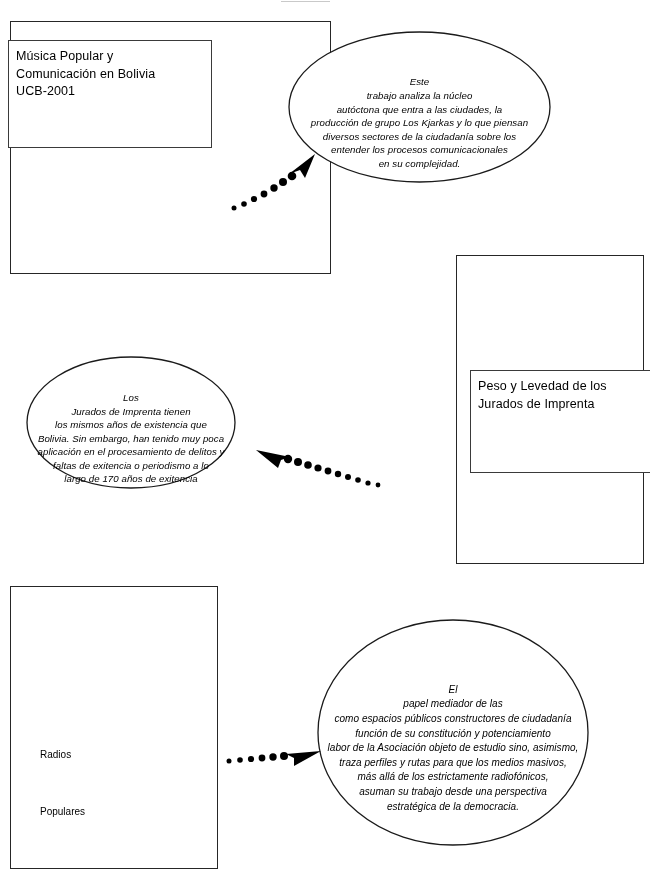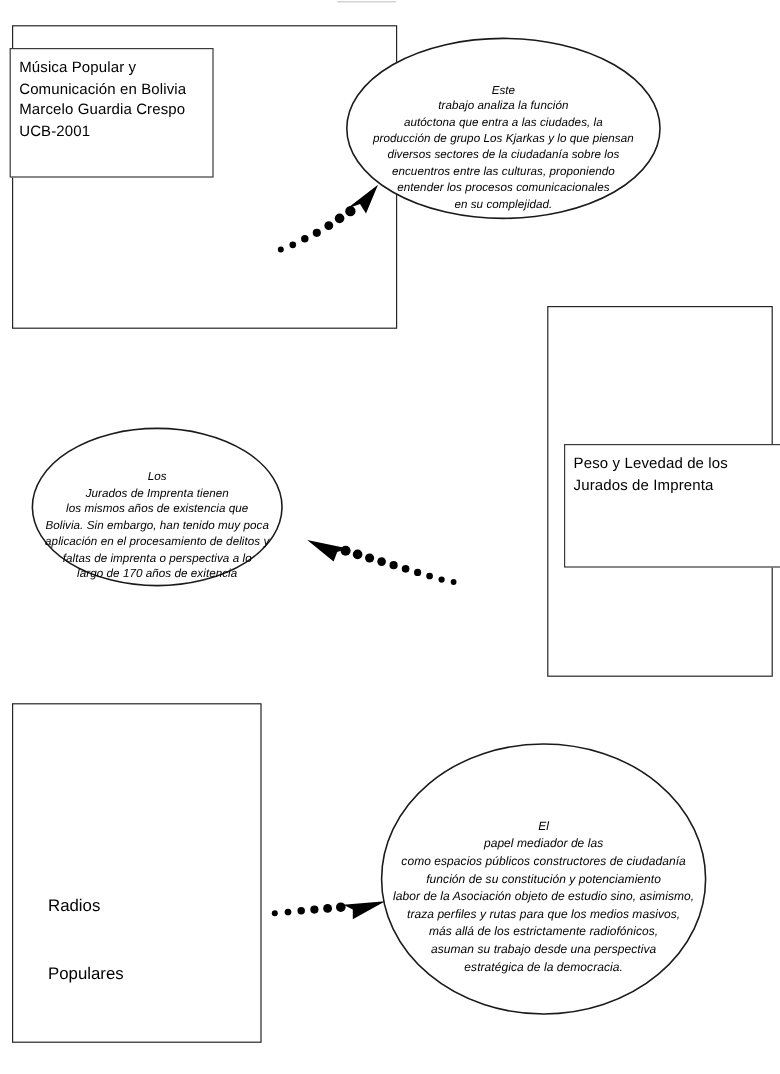--- a/index.html
+++ b/index.html
@@ -44,21 +44,21 @@
   .caption-line {
     font-size: 12.5px;
     line-height: 17.5px;
     white-space: pre;
     letter-spacing: 0.1px;
   }
 
   
   .plain-label {
     position: absolute;
-    font-size: 14px;
+    font-size: 10px;
     line-height: 19px;
     white-space: pre;
   }
 
   
   .ellipse-wrap {
     position: absolute;
   }
   .ellipse-wrap svg {
     position: absolute;
@@ -106,38 +106,36 @@
 </style>
 </head>
 <body>
 
 <div id="canvas">
 
   <div class="top-rule" style="left:281px; top:1px; width:49px;"></div>
 
   <div class="outer-box" style="left:10px; top:21px; width:321px; height:253px;"></div>
 
-  <div class="inner-box" style="left:8px; top:40px; width:170px; height:108px;">
+  <div class="inner-box" style="left:8px; top:40px; width:204px; height:108px;">
     <div class="caption-line">Música Popular y</div>
     <div class="caption-line">Comunicación en Bolivia</div>
-    <div class="caption-line">Marcelo Guardia Crespo</div>
     <div class="caption-line">UCB-2001</div>
   </div>
 
   <div class="ellipse-wrap" style="left:288px; top:31px; width:263px; height:152px;">
     <svg width="263" height="152" viewBox="0 0 263 152">
       <ellipse cx="131.5" cy="76" rx="130.5" ry="75" fill="#ffffff" stroke="#1a1a1a" stroke-width="1.3"></ellipse>
     </svg>
     <div class="ellipse-text">
       <div class="eline">Este</div>
-      <div class="eline">trabajo analiza la función</div>
+      <div class="eline">trabajo analiza la núcleo</div>
       <div class="eline">autóctona que entra a las ciudades, la</div>
       <div class="eline">producción de grupo Los Kjarkas y lo que piensan</div>
       <div class="eline">diversos sectores de la ciudadanía sobre los</div>
-      <div class="eline">encuentros entre las culturas, proponiendo</div>
       <div class="eline">entender los procesos comunicacionales</div>
       <div class="eline">en su complejidad.</div>
     </div>
   </div>
 
   <svg class="arrow" style="left:228px; top:152px; width:90px; height:62px;" viewBox="0 0 90 62">
     <g fill="#000000">
       <circle cx="6" cy="56" r="2.5"></circle>
       <circle cx="16" cy="52" r="2.8"></circle>
       <circle cx="26" cy="47" r="3.1"></circle>
@@ -152,21 +150,21 @@
   <div class="ellipse-wrap" style="left:26px; top:356px; width:210px; height:133px;">
     <svg width="210" height="133" viewBox="0 0 210 133">
       <ellipse cx="105" cy="66.5" rx="104" ry="65.5" fill="#ffffff" stroke="#1a1a1a" stroke-width="1.3"></ellipse>
     </svg>
     <div class="ellipse-text">
       <div class="eline">Los</div>
       <div class="eline">Jurados de Imprenta tienen</div>
       <div class="eline">los mismos años de existencia que</div>
       <div class="eline">Bolivia. Sin embargo, han tenido muy poca</div>
       <div class="eline">aplicación en el procesamiento de delitos y</div>
-      <div class="eline">faltas de imprenta o perspectiva a lo</div>
+      <div class="eline">faltas de exitencia o periodismo a lo</div>
       <div class="eline">largo de 170 años de exitencia</div>
     </div>
   </div>
 
   <div class="outer-box" style="left:456px; top:255px; width:188px; height:309px;"></div>
 
   <div class="inner-box" style="left:470px; top:370px; width:181px; height:103px;">
     <div class="caption-line">Peso y Levedad de los</div>
     <div class="caption-line">Jurados de Imprenta</div>
   </div>

